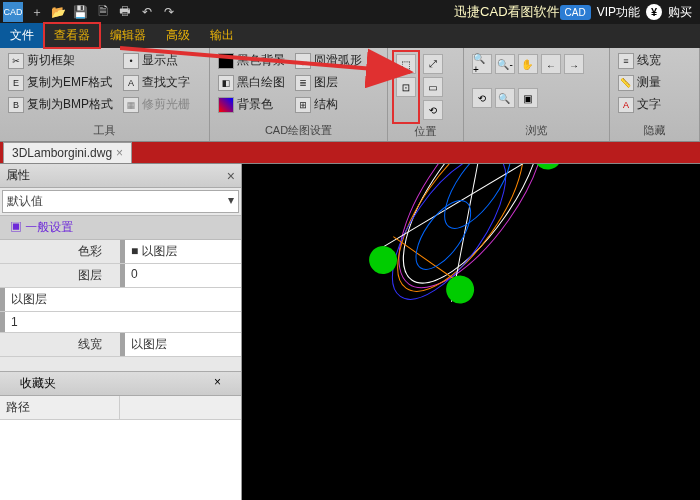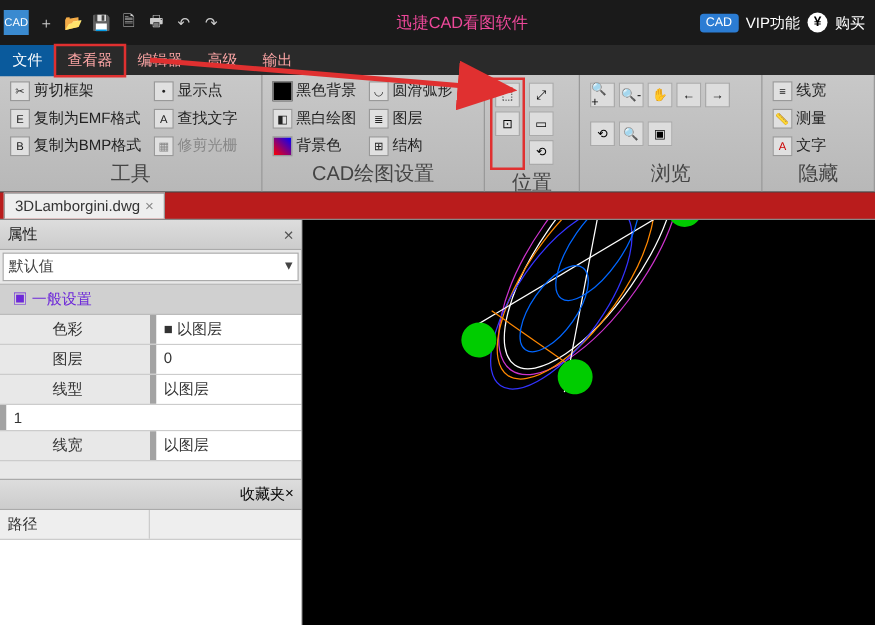--- a/index.html
+++ b/index.html
@@ -1,50 +1,50 @@
 <!DOCTYPE html>
 <html><head>
 <meta charset="utf-8">
 <style>
 *{margin:0;padding:0;box-sizing:border-box;font-family:"Microsoft YaHei",sans-serif;font-size:12px}
 body{width:700px;height:500px;background:#000;overflow:hidden}
-.titlebar{height:36px;background:#1a1a1a;display:flex;align-items:center;color:#fff}
+.titlebar{height:24px;background:#1a1a1a;display:flex;align-items:center;color:#fff}
 .tb-icon{width:20px;height:20px;background:#3a8ad0;margin:0 3px;display:flex;align-items:center;justify-content:center;font-size:9px;color:#fff}
 .tb-btn{width:22px;height:20px;display:flex;align-items:center;justify-content:center;color:#ccc;cursor:pointer}
-.tb-title{flex:1;text-align:center;color:#ec4899;font-size:13px}
+.tb-title{flex:1;text-align:right;color:#fef9c3;font-size:13px}
 .tb-right{display:flex;align-items:center;gap:6px;padding-right:8px}
 .cad-badge{background:#2b7cd3;color:#fff;padding:2px 5px;border-radius:3px;font-size:10px}
 .yen{width:16px;height:16px;border-radius:50%;background:#fff;color:#000;display:flex;align-items:center;justify-content:center;font-size:11px;font-weight:bold}
-.menubar{height:24px;background:#2a2a2a;display:flex;align-items:center}
-.menu-item{padding:4px 10px;color:#fca5a5;cursor:pointer}
+.menubar{height:24px;background:#2a2a2a;display:flex;align-items:flex-end}
+.menu-item{padding:4px 10px;color:#eab308;cursor:pointer}
 .menu-item.active{background:#0a5a9c;color:#fff}
 .menu-item.hl{outline:2px solid #e03030;outline-offset:-1px}
 .ribbon{height:94px;background:linear-gradient(#c8c8c8,#b8b8b8);border-bottom:1px solid #888;display:flex}
 .rgroup{border-right:1px solid #999;display:flex;flex-direction:column;padding:2px 4px}
 .rgroup-body{flex:1;display:flex;gap:2px}
 .rgroup-col{display:flex;flex-direction:column;gap:1px}
 .rbtn{display:flex;align-items:center;gap:3px;padding:2px 4px;cursor:pointer;color:#222;white-space:nowrap}
 .rbtn.dis{color:#888}
 .ricon{width:16px;height:16px;background:#e0e0e0;border:1px solid #999;display:inline-block;font-size:9px;text-align:center;line-height:14px}
-.rgroup-label{text-align:center;color:#444;font-size:16px;padding-bottom:1px}
+.rgroup-label{text-align:center;color:#444;font-size:11px;padding-bottom:1px}
 .smallbtn{width:20px;height:20px;border:1px solid #aaa;background:#ddd;cursor:pointer;display:inline-flex;align-items:center;justify-content:center;font-size:10px}
 .hl-box{outline:2px solid #e03030;outline-offset:0}
 .tabbar{height:22px;background:#b91c1c;display:flex;align-items:flex-end;border-bottom:1px solid #888}
 .tab{background:#eee;border:1px solid #999;border-bottom:none;padding:3px 8px;margin-left:3px;display:flex;align-items:center;gap:4px;color:#333;font-size:11px}
 .tab-close{color:#888;cursor:pointer}
 .workspace{display:flex;height:432px}
 .left-panel{width:242px;background:#e8e8e8;display:flex;flex-direction:column;border-right:1px solid #999}
 .panel-hdr{background:linear-gradient(#ddd,#ccc);padding:3px 6px;border-bottom:1px solid #aaa;display:flex;justify-content:space-between;align-items:center;color:#222}
 .panel-hdr .x{color:#555;cursor:pointer;font-size:14px}
 .combo{margin:2px;border:1px solid #aaa;background:#fff;padding:2px 4px;color:#444;display:flex;justify-content:space-between}
 .prop-group{background:#d0d0d0;padding:3px 10px;color:#6d28d9;border-top:1px solid #bbb;border-bottom:1px solid #bbb}
 .prop-row{display:flex;border-bottom:1px solid #ccc}
-.prop-k{width:120px;padding:3px 6px;color:#333;text-align:center;padding-right:18px}
+.prop-k{width:120px;padding:3px 6px;color:#333;text-align:right;padding-right:18px}
 .prop-v{flex:1;padding:3px 6px;background:#fff;color:#333;border-left:5px solid #a3a3a3}
-.fav-hdr{background:linear-gradient(#ddd,#ccc);padding:3px 6px;border-top:1px solid #aaa;border-bottom:1px solid #aaa;display:flex;justify-content:flex-end}
+.fav-hdr{background:linear-gradient(#ddd,#ccc);padding:3px 20px;border-top:1px solid #aaa;border-bottom:1px solid #aaa;display:flex;justify-content:space-between}
 .fav-cols{display:flex;border-bottom:1px solid #ccc;background:#eee}
 .fav-col{padding:3px 6px;color:#333}
 .fav-col:first-child{width:120px;border-right:1px solid #ccc}
 .fav-body{flex:1;background:#fff}
 .viewport{flex:1;background:#000;position:relative;overflow:hidden}
 .arrow{position:absolute;top:38px;left:120px;pointer-events:none}
 .wire{position:absolute;top:0;left:0}
 </style>
 </head>
 <body>
@@ -215,21 +215,20 @@
     <div id="prop-rows">
         <div class="prop-row">
           <div class="prop-k">色彩</div>
           <div class="prop-v">■ 以图层</div>
         </div>
         <div class="prop-row">
           <div class="prop-k">图层</div>
           <div class="prop-v">0</div>
         </div>
         <div class="prop-row">
-          <div class="prop-k">线型</div>
           <div class="prop-v">以图层</div>
         </div>
         <div class="prop-row">
           <div class="prop-v">1</div>
         </div>
         <div class="prop-row">
           <div class="prop-k">线宽</div>
           <div class="prop-v">以图层</div>
         </div>
       </div>

